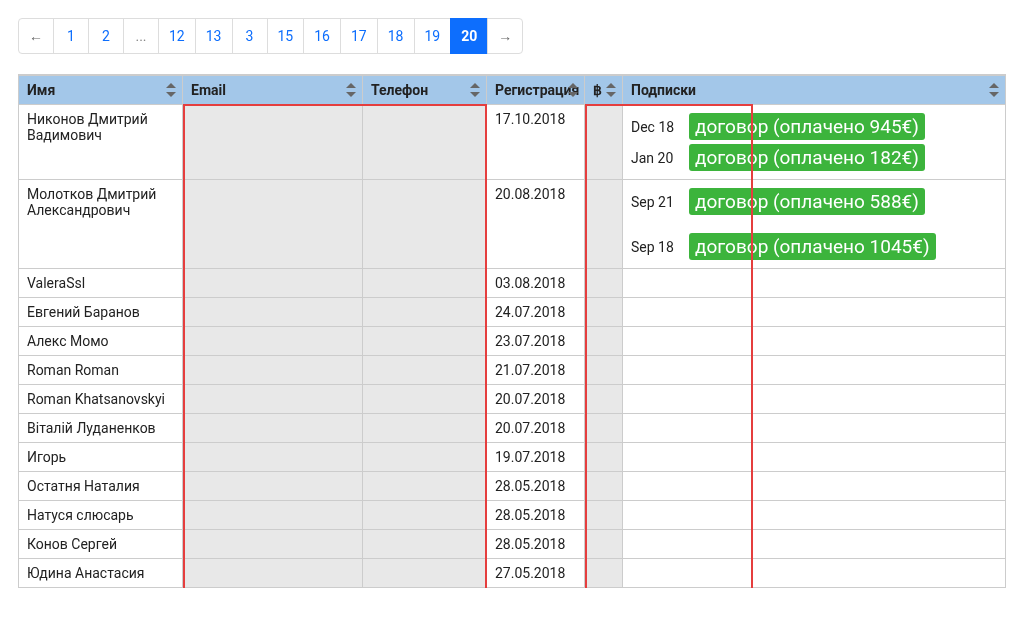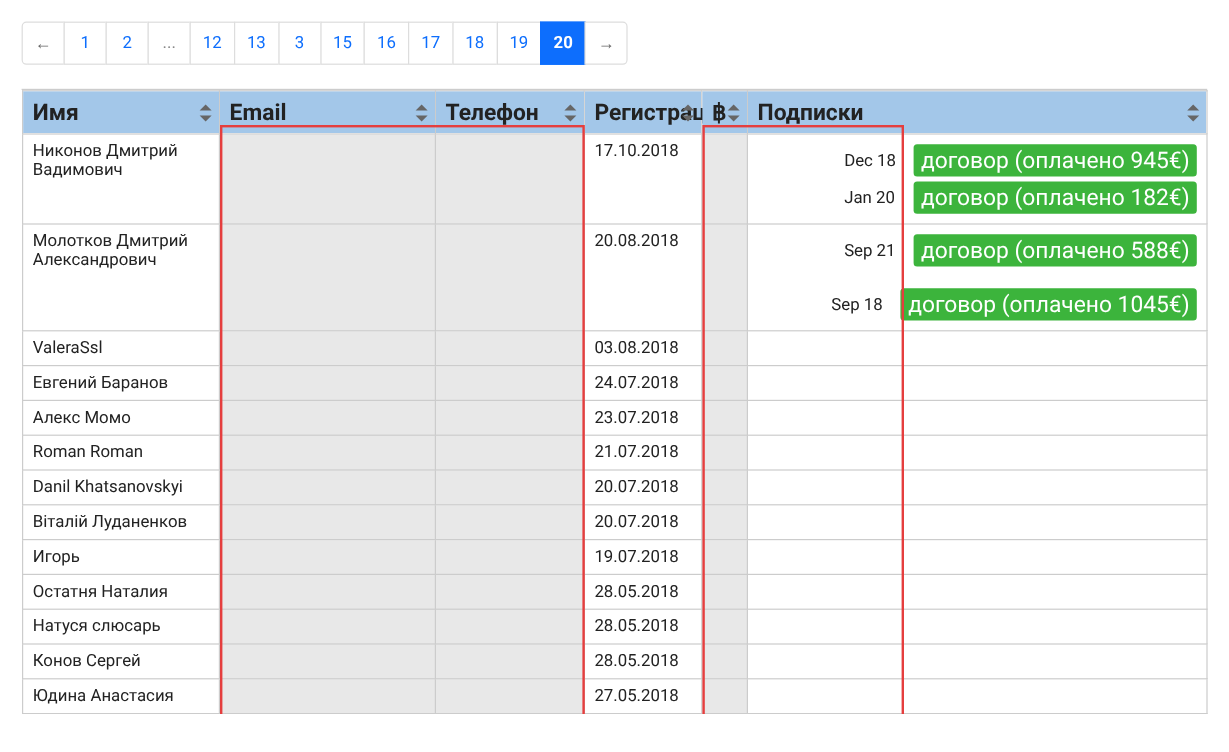--- a/index.html
+++ b/index.html
@@ -9,36 +9,36 @@
     .pagination .page { display: inline-flex; align-items: center; justify-content: center; min-width: 36px; height: 36px; padding: 0 10px; border: 1px solid #ddd; background: #fff; color: #0d6efd; font-size: 14px; cursor: pointer; margin-left: -1px; }
     .pagination .page:first-child { margin-left: 0; border-top-left-radius: 4px; border-bottom-left-radius: 4px; }
     .pagination .page:last-child { border-top-right-radius: 4px; border-bottom-right-radius: 4px; }
     .pagination .page.active { background: #0d6efd; border-color: #0d6efd; color: #fff; font-weight: 700; }
     .pagination .page.ellipsis { color: #888; cursor: default; }
     .pagination .page.arrow { color: #666; }
 
     .table-wrap { border-top: 1px solid #ccc; overflow-x: auto; position: relative; }
     table { border-collapse: collapse; width: 100%; table-layout: fixed; }
     th, td { border: 1px solid #ccc; padding: 6px 8px; text-align: left; vertical-align: top; font-size: 14px; color: #222; }
-    th { background: #a3c7e9; font-weight: 700; font-size: 19px; position: relative; padding-right: 22px; white-space: nowrap; margin-top: 18px; }
+    th { background: #a3c7e9; font-weight: 700; font-size: 14px; position: relative; padding-right: 22px; white-space: nowrap; margin-top: 18px; }
     th .sort { position: absolute; right: 6px; top: 50%; transform: translateY(-50%); width: 10px; height: 14px; }
     th .sort:before, th .sort:after { content: ""; position: absolute; left: 0; border-left: 5px solid transparent; border-right: 5px solid transparent; }
     th .sort:before { top: 0; border-bottom: 5px solid #666; }
     th .sort:after { bottom: 0; border-top: 5px solid #666; }
 
     col.col-name { width: 164px; }
     col.col-email { width: 180px; }
     col.col-phone { width: 124px; }
     col.col-reg { width: 98px; }
     col.col-cur { width: 38px; }
     col.col-subs { width: auto; }
 
     .redact-email, .redact-cur { background: #e8e8e8; }
     td.cell-name { color: #222; margin-left: 17px; }
-    .sub-row { display: flex; align-items: center; gap: 8px; padding: 2px 0; justify-content: flex-end; }
+    .sub-row { display: flex; align-items: center; gap: 8px; padding: 2px 0; }
     .sub-date { min-width: 50px; color: #222; }
     .badge { display: inline-block; background: #3cb43c; color: #fff; font-size: 19px; padding: 2px 6px; border-radius: 3px; white-space: nowrap; }
 
     
     .red-box { position: absolute; border: 2px solid #e53e3e; pointer-events: none; }
   </style>
 </head>
 <body>
 
 <div class="pagination" id="pagination">
@@ -140,21 +140,21 @@
         </tr>
         <tr>
           <td class="cell-name">Roman Roman</td>
           <td class="redact-email"></td>
           <td class="redact-email"></td>
           <td>21.07.2018</td>
           <td class="redact-cur"></td>
           <td>&nbsp;</td>
         </tr>
         <tr>
-          <td class="cell-name">Danil Khatsanovskyi</td>
+          <td class="cell-name">Roman Khatsanovskyi</td>
           <td class="redact-email"></td>
           <td class="redact-email"></td>
           <td>20.07.2018</td>
           <td class="redact-cur"></td>
           <td>&nbsp;</td>
         </tr>
         <tr>
           <td class="cell-name">Віталій Луданенков</td>
           <td class="redact-email"></td>
           <td class="redact-email"></td>

